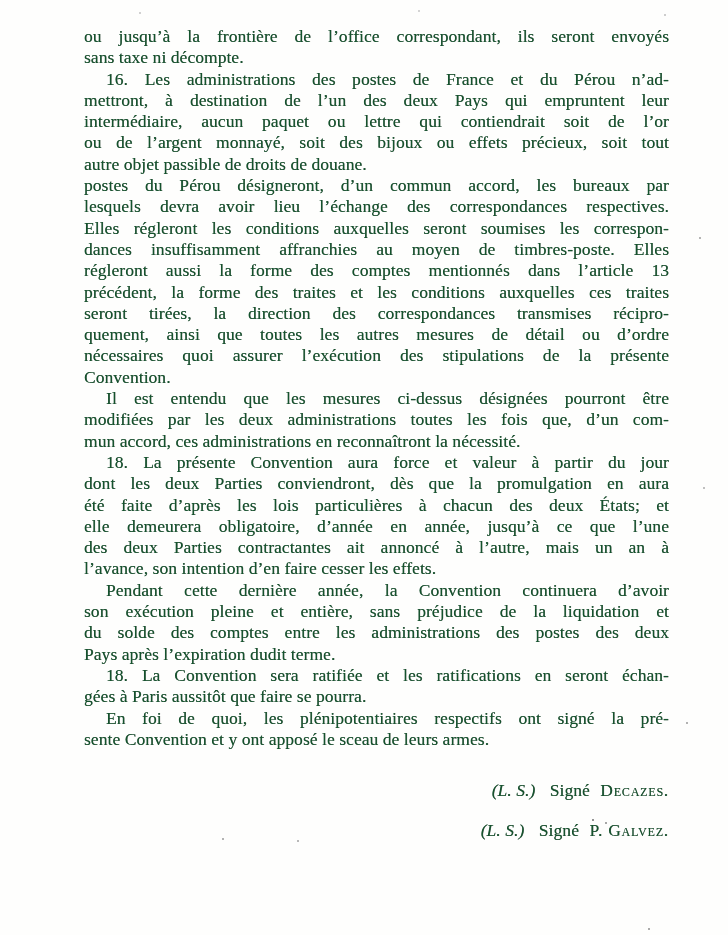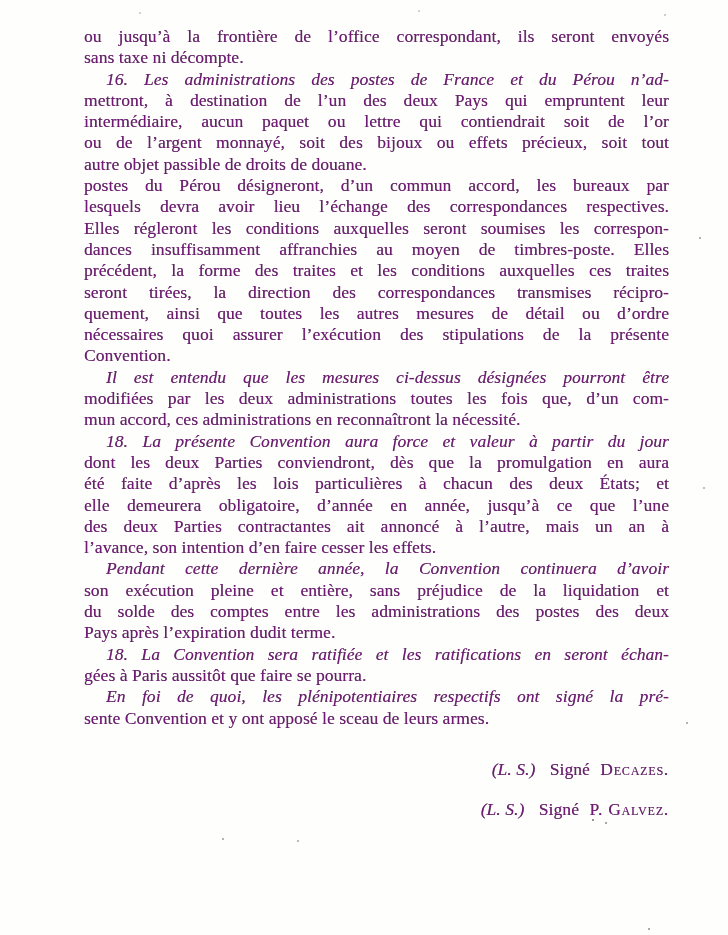--- a/index.html
+++ b/index.html
@@ -7,40 +7,40 @@
     padding: 0;
     background: #ffffff;
   }
   .page {
     position: relative;
     width: 728px;
     height: 935px;
     background: #fefefd;
     overflow: hidden;
     font-family: "Liberation Serif", "DejaVu Serif", serif;
-    color: #701a75;
+    color: #14532d;
   }
   .text-block {
     position: absolute;
     left: 84px;
     top: 26px;
     width: 585px;
     font-size: 17.4px;
     line-height: 21.3px;
     text-align: justify;
     letter-spacing: 0.1px;
     text-shadow: 0.25px 0 0 rgba(20,20,19,0.55);
   }
   .para { margin: 0; }
   .line {
     text-align: justify;
     text-align-last: justify;
   }
   .line.last { text-align-last: left; }
-  .line.first-indent { text-indent: 22px; font-style: italic; }
+  .line.first-indent { text-indent: 22px; }
   .closing {
     margin: 0;
     margin-top: 12px;
     text-indent: 17px;
     text-align: left;
   }
   .signatures {
     margin-top: 29px;
     padding-left: 314px;
   }
@@ -98,20 +98,21 @@
           <div class="line">mettront, à destination de l’un des deux Pays qui empruntent leur</div>
           <div class="line">intermédiaire, aucun paquet ou lettre qui contiendrait soit de l’or</div>
           <div class="line">ou de l’argent monnayé, soit des bijoux ou effets précieux, soit tout</div>
           <div class="line last">autre objet passible de droits de douane.</div>
         </div>
         <div class="para">
           <div class="line">postes du Pérou désigneront, d’un commun accord, les bureaux par</div>
           <div class="line">lesquels devra avoir lieu l’échange des correspondances respectives.</div>
           <div class="line">Elles régleront les conditions auxquelles seront soumises les correspon-</div>
           <div class="line">dances insuffisamment affranchies au moyen de timbres-poste. Elles</div>
+          <div class="line">régleront aussi la forme des comptes mentionnés dans l’article 13</div>
           <div class="line">précédent, la forme des traites et les conditions auxquelles ces traites</div>
           <div class="line">seront tirées, la direction des correspondances transmises récipro-</div>
           <div class="line">quement, ainsi que toutes les autres mesures de détail ou d’ordre</div>
           <div class="line">nécessaires quoi assurer l’exécution des stipulations de la présente</div>
           <div class="line last">Convention.</div>
         </div>
         <div class="para">
           <div class="line first-indent">Il est entendu que les mesures ci-dessus désignées pourront être</div>
           <div class="line">modifiées par les deux administrations toutes les fois que, d’un com-</div>
           <div class="line last">mun accord, ces administrations en reconnaîtront la nécessité.</div>

